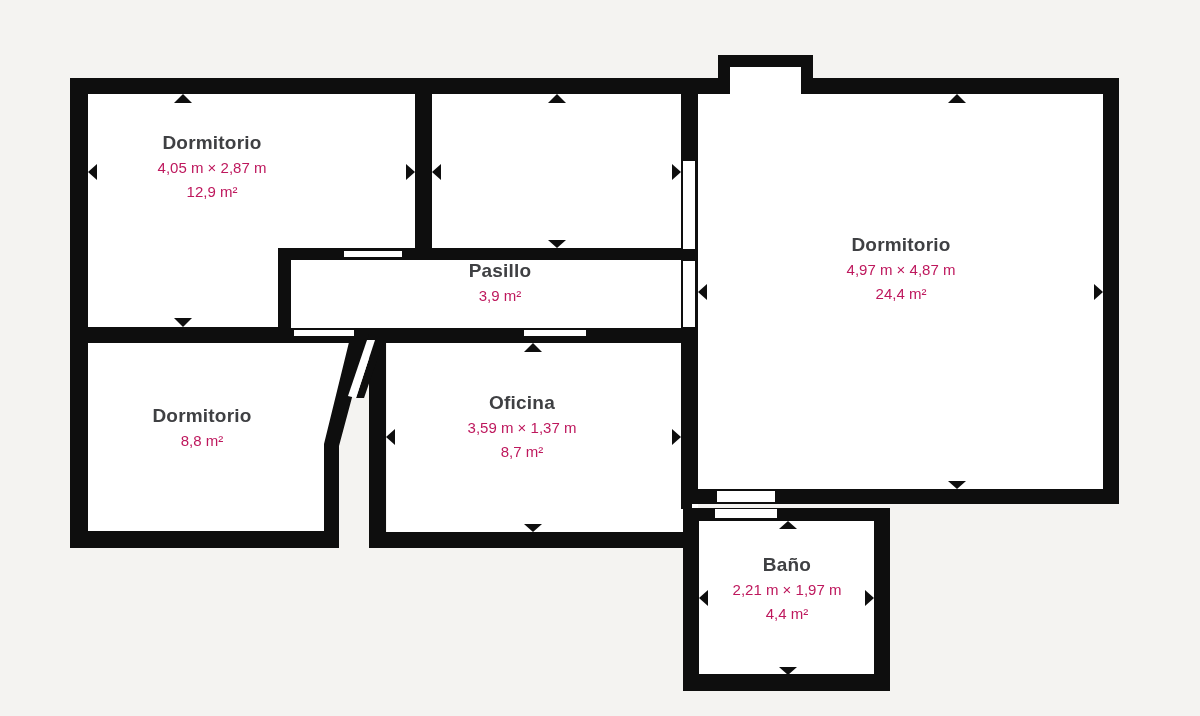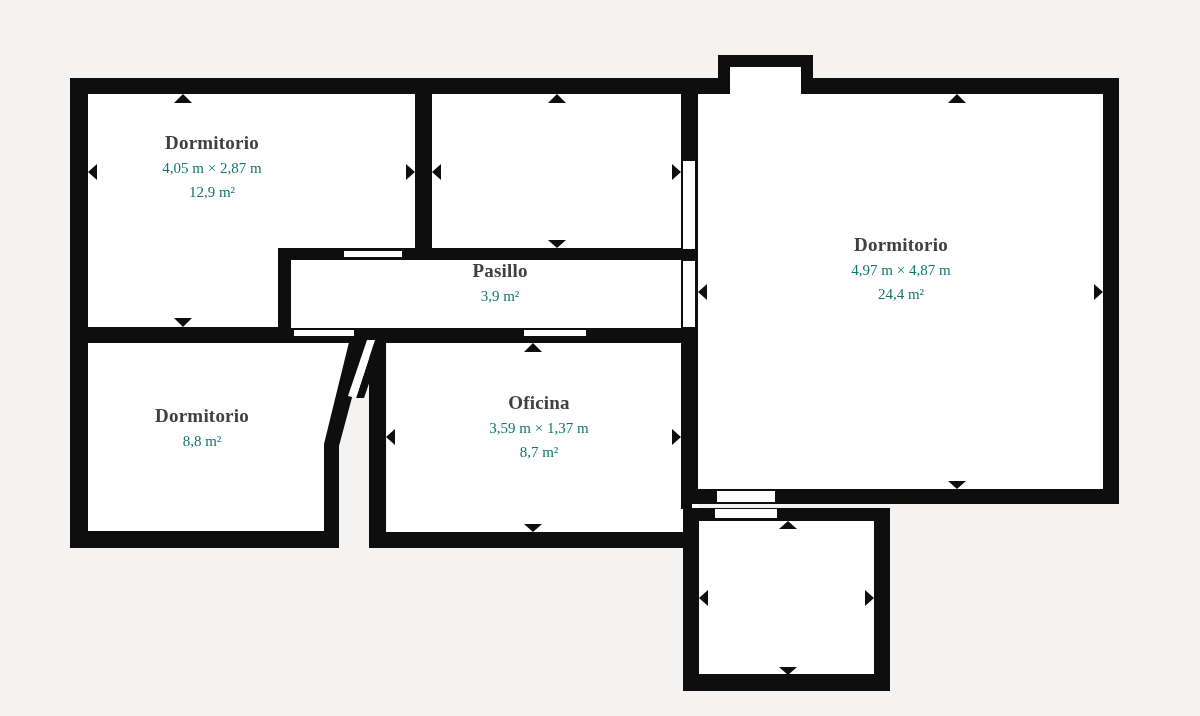--- a/index.html
+++ b/index.html
@@ -4,31 +4,31 @@
 <style>
   :root{
     --wall:#0e0e0e;
     --bg:#f4f3f1;
     --room:#ffffff;
     --text:#3f4043;
   }
   html,body{margin:0;padding:0;}
   body{width:1200px;height:716px;background:var(--bg);overflow:hidden;}
   #stage{position:relative;width:960px;height:716px;background:var(--bg);
-         font-family:Liberation Serif, serif;}
+         font-family:Liberation Sans, sans-serif;}
   #plan-svg{position:absolute;left:0;top:0;}
   .room-fill{fill:var(--room);}
   .wall{fill:var(--wall);}
   .door{fill:var(--room);}
   .wedge{fill:var(--bg);}
   .arrow{fill:var(--wall);}
   .room-label{position:absolute;transform:translateX(-50%);text-align:center;
               color:var(--text);white-space:nowrap;}
   .room-name{font-size:19px;font-weight:700;line-height:26px;letter-spacing:.2px;}
-  .room-dims,.room-area{font-size:15px;line-height:24px;color:#0f766e;}
+  .room-dims,.room-area{font-size:15px;line-height:24px;color:#be185d;}
 </style>
 </head>
 <body>
 
 <div id="stage">
 
   <svg id="plan-svg" width="1200" height="716" viewBox="0 0 1200 716">
 
     <rect class="room-fill" x="88" y="94" width="610" height="250"></rect>
     <rect class="room-fill" x="88" y="343" width="270" height="190"></rect>
@@ -127,20 +127,25 @@
     <div class="room-dims"></div>
     <div class="room-area">3,9 m²</div>
   </div>
 
   <div class="room-label" style="left:202px;top:403px">
     <div class="room-name">Dormitorio</div>
     <div class="room-dims"></div>
     <div class="room-area">8,8 m²</div>
   </div>
 
-  <div class="room-label" style="left:539px;top:390px">
+  <div class="room-label" style="left:522px;top:390px">
     <div class="room-name">Oficina</div>
     <div class="room-dims">3,59 m × 1,37 m</div>
     <div class="room-area">8,7 m²</div>
   </div>
 
+  <div class="room-label" style="left:787px;top:552px">
+    <div class="room-name">Baño</div>
+    <div class="room-dims">2,21 m × 1,97 m</div>
+    <div class="room-area">4,4 m²</div>
+  </div>
 
 </div>
 
 </body></html>

